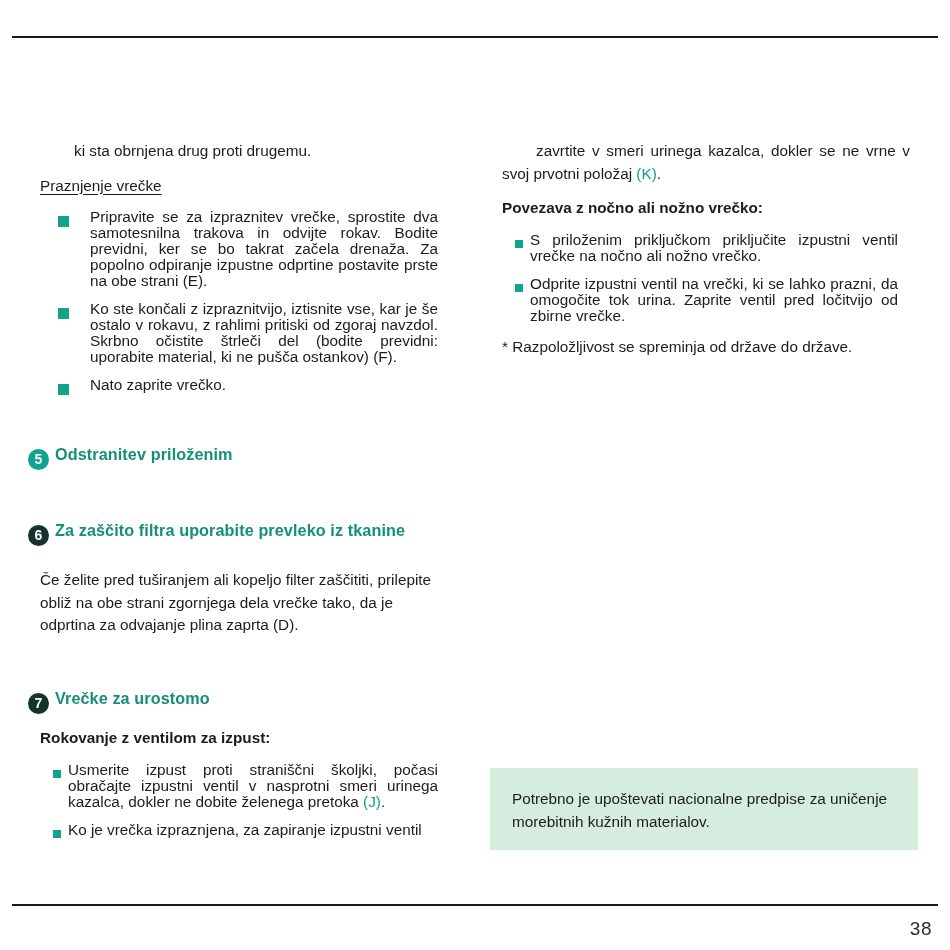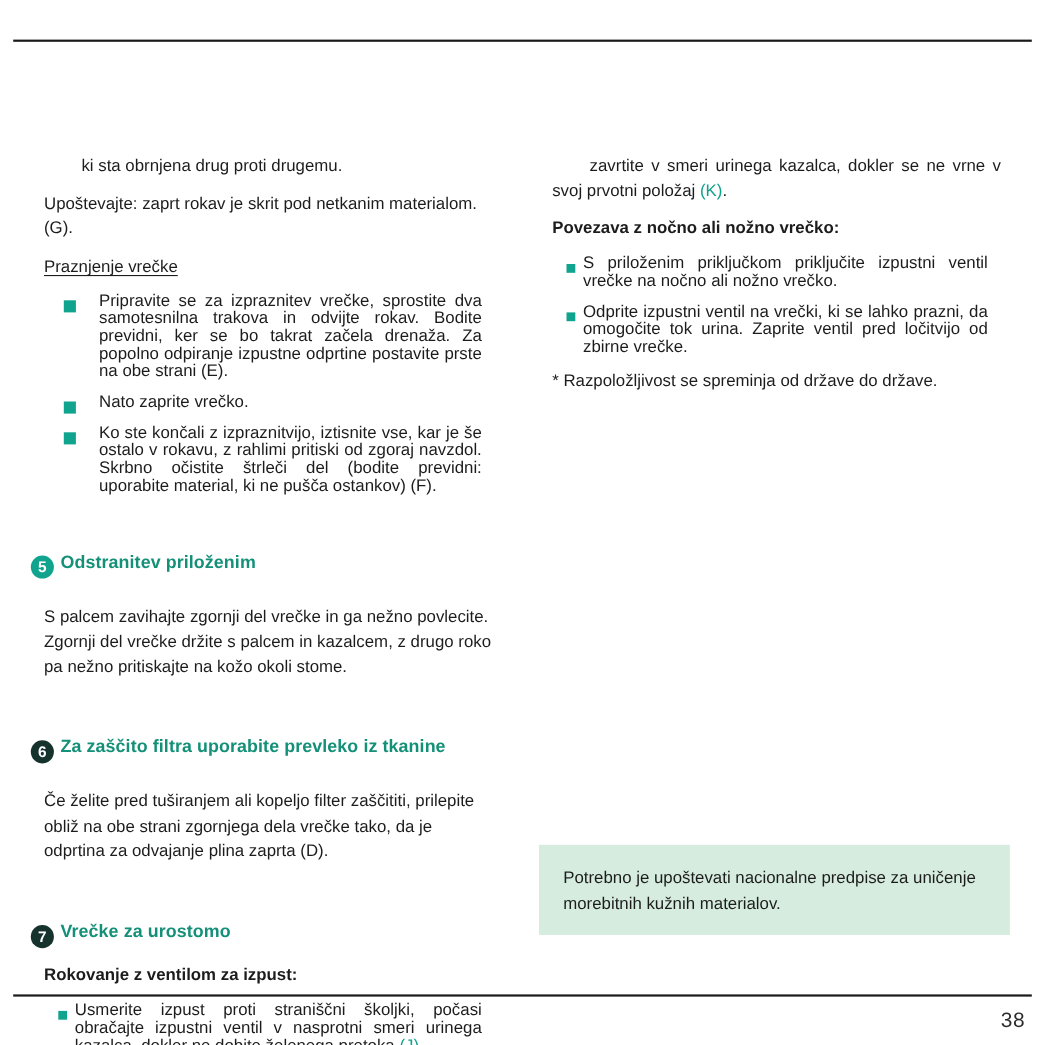--- a/index.html
+++ b/index.html
@@ -178,39 +178,37 @@
 
   <div class="rule rule-top"></div>
   <div class="rule rule-bottom"></div>
   <div class="page-number">38</div>
 
   <div class="columns">
 
     <div class="col col-left">
 
       <div class="txt indent-first">ki sta obrnjena drug proti drugemu.</div>
-      <div class="txt">Upoštevajte: zaprt rokav je skrit pod netkanim materialom. (G).</div>
 
       <div class="txt">
         <span class="underlined">Praznjenje vrečke</span>
       </div>
 
       <ul class="blist big">
         <li>Pripravite se za izpraznitev vrečke, sprostite dva samotesnilna trakova in odvijte rokav. Bodite previdni, ker se bo takrat začela drenaža. Za popolno odpiranje izpustne odprtine postavite prste na obe strani (E).</li>
+        <li>Ko ste končali z izpraznitvijo, iztisnite vse, kar je še ostalo v rokavu, z rahlimi pritiski od zgoraj navzdol. Skrbno očistite štrleči del (bodite previdni: uporabite material, ki ne pušča ostankov) (F).</li>
         <li>Nato zaprite vrečko.</li>
-        <li>Ko ste končali z izpraznitvijo, iztisnite vse, kar je še ostalo v rokavu, z rahlimi pritiski od zgoraj navzdol. Skrbno očistite štrleči del (bodite previdni: uporabite material, ki ne pušča ostankov) (F).</li>
       </ul>
 
       <div class="gap-xl"></div>
 
       <div class="section-head">
         <span class="circle teal">5</span><span class="head-text">Odstranitev priloženim</span>
       </div>
       <div class="gap-s"></div>
-      <div class="txt">S palcem zavihajte zgornji del vrečke in ga nežno povlecite. Zgornji del vrečke držite s palcem in kazalcem, z drugo roko pa nežno pritiskajte na kožo okoli stome.</div>
 
       <div class="gap-xl"></div>
 
       <div class="section-head">
         <span class="circle dark">6</span><span class="head-text">Za zaščito filtra uporabite prevleko iz tkanine</span>
       </div>
       <div class="gap-s"></div>
       <div class="txt">Če želite pred tuširanjem ali kopeljo filter zaščititi, prilepite obliž na obe strani zgornjega dela vrečke tako, da je odprtina za odvajanje plina zaprta (D).</div>
 
       <div class="gap-xl"></div>

